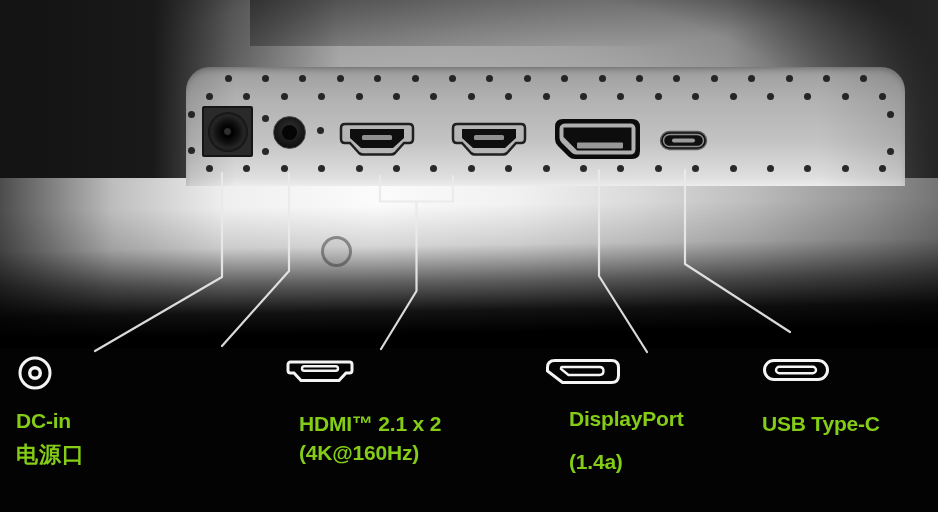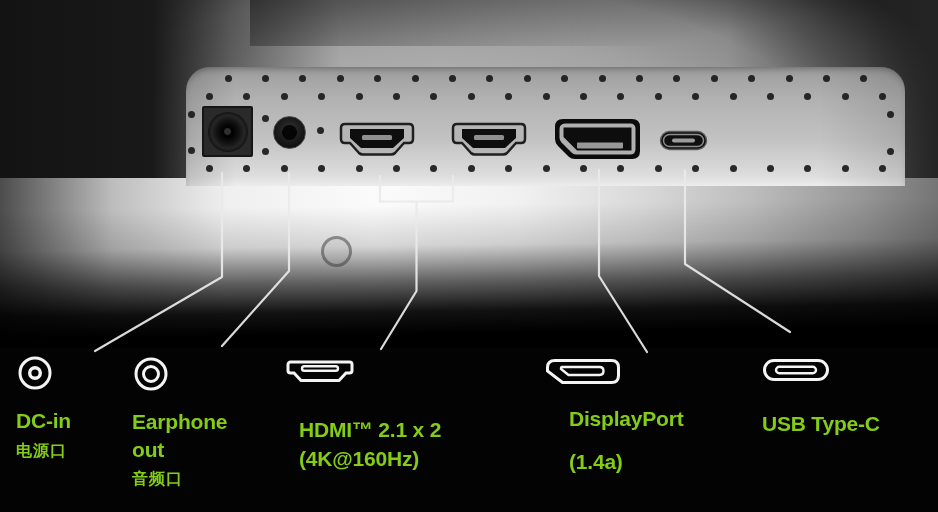--- a/index.html
+++ b/index.html
@@ -76,28 +76,28 @@
   .lines{position:absolute;left:0;top:0;pointer-events:none;}
   .lines path{fill:none;stroke:#eaeaea;stroke-width:2.2;stroke-linecap:round;stroke-linejoin:round;opacity:.93;}
   
   .legend-item{
     position:absolute;display:flex;flex-direction:column;align-items:flex-start;
     color:#84cc16;text-align:center;
   }
   .legend-item svg{flex:none;}
   .li-icon{position:relative;}
   .en{font-size:21px;font-weight:700;line-height:1.18;letter-spacing:-.2px;white-space:nowrap;}
-  .zh{font-size:16px;font-weight:700;line-height:1.15;letter-spacing:1px;white-space:nowrap;}
+  .zh{font-size:22px;font-weight:700;line-height:1.15;letter-spacing:1px;white-space:nowrap;}
   .ico{stroke:#f4f4f4;fill:none;}
   .item-dc{left:16px;top:354px;width:146px;}
   .item-dc .en{margin-top:13px;} .item-dc .zh{margin-top:8px;}
   .item-ear{left:132px;top:355px;width:146px;}
   .item-ear .en{margin-top:13px;} .item-ear .en2{margin-top:3px;} .item-ear .zh{margin-top:7px;}
   .item-hdmi{left:299px;top:359px;width:192px;}
-  .item-hdmi .li-icon{left:-13px;} .item-hdmi .en{margin-top:30px;} .item-hdmi .sub{margin-top:4px;}
+  .item-hdmi .li-icon{left:-13px;} .item-hdmi .en{margin-top:24px;} .item-hdmi .sub{margin-top:4px;}
   .item-dp{left:569px;top:358px;width:176px;}
   .item-dp .li-icon{left:-24px;} .item-dp .en{margin-top:18px;} .item-dp .sub{margin-top:18px;}
   .item-usbc{left:762px;top:358px;width:176px;}
   .item-usbc .en{margin-top:26px;} .item-usbc .sub{margin-top:4px;}
 </style>
 </head>
 <body>
 
 <div class="stage">
 
@@ -226,31 +226,20 @@
     <span class="li-icon">
       <svg width="38" height="38" viewBox="0 0 38 38">
         <circle class="ico" cx="19" cy="19" r="15" stroke-width="3"></circle>
         <circle class="ico" cx="19" cy="19" r="5.3" stroke-width="3.4"></circle>
       </svg>
     </span>
     <div class="en">DC-in</div>
     <div class="zh">电源口</div>
   </div>
 
-  <div class="legend-item item-ear">
-    <span class="li-icon">
-      <svg width="38" height="38" viewBox="0 0 38 38">
-        <circle class="ico" cx="19" cy="19" r="15" stroke-width="3"></circle>
-        <circle class="ico" cx="19" cy="19" r="7.5" stroke-width="3"></circle>
-      </svg>
-    </span>
-    <div class="en">Earphone</div>
-    <div class="en en2">out</div>
-    <div class="zh">音频口</div>
-  </div>
 
   <div class="legend-item item-hdmi">
     <span class="li-icon">
       <svg width="68" height="25" viewBox="0 0 68 25">
         <path class="ico" stroke-width="3" d="M4.5,3 h59 a2.5,2.5 0 0 1 2.5,2.5 v6 a2.5,2.5 0 0 1 -2.5,2.5 h-3.5 l-7,7.5 h-38 l-7,-7.5 h-3.5 a2.5,2.5 0 0 1 -2.5,-2.5 v-6 a2.5,2.5 0 0 1 2.5,-2.5 z"></path>
         <rect class="ico" stroke-width="2.4" x="16" y="7.2" width="36" height="4.6" rx="2.3"></rect>
       </svg>
     </span>
     <div class="en">HDMI™ 2.1 x 2</div>
     <div class="en sub">(4K@160Hz)</div>

